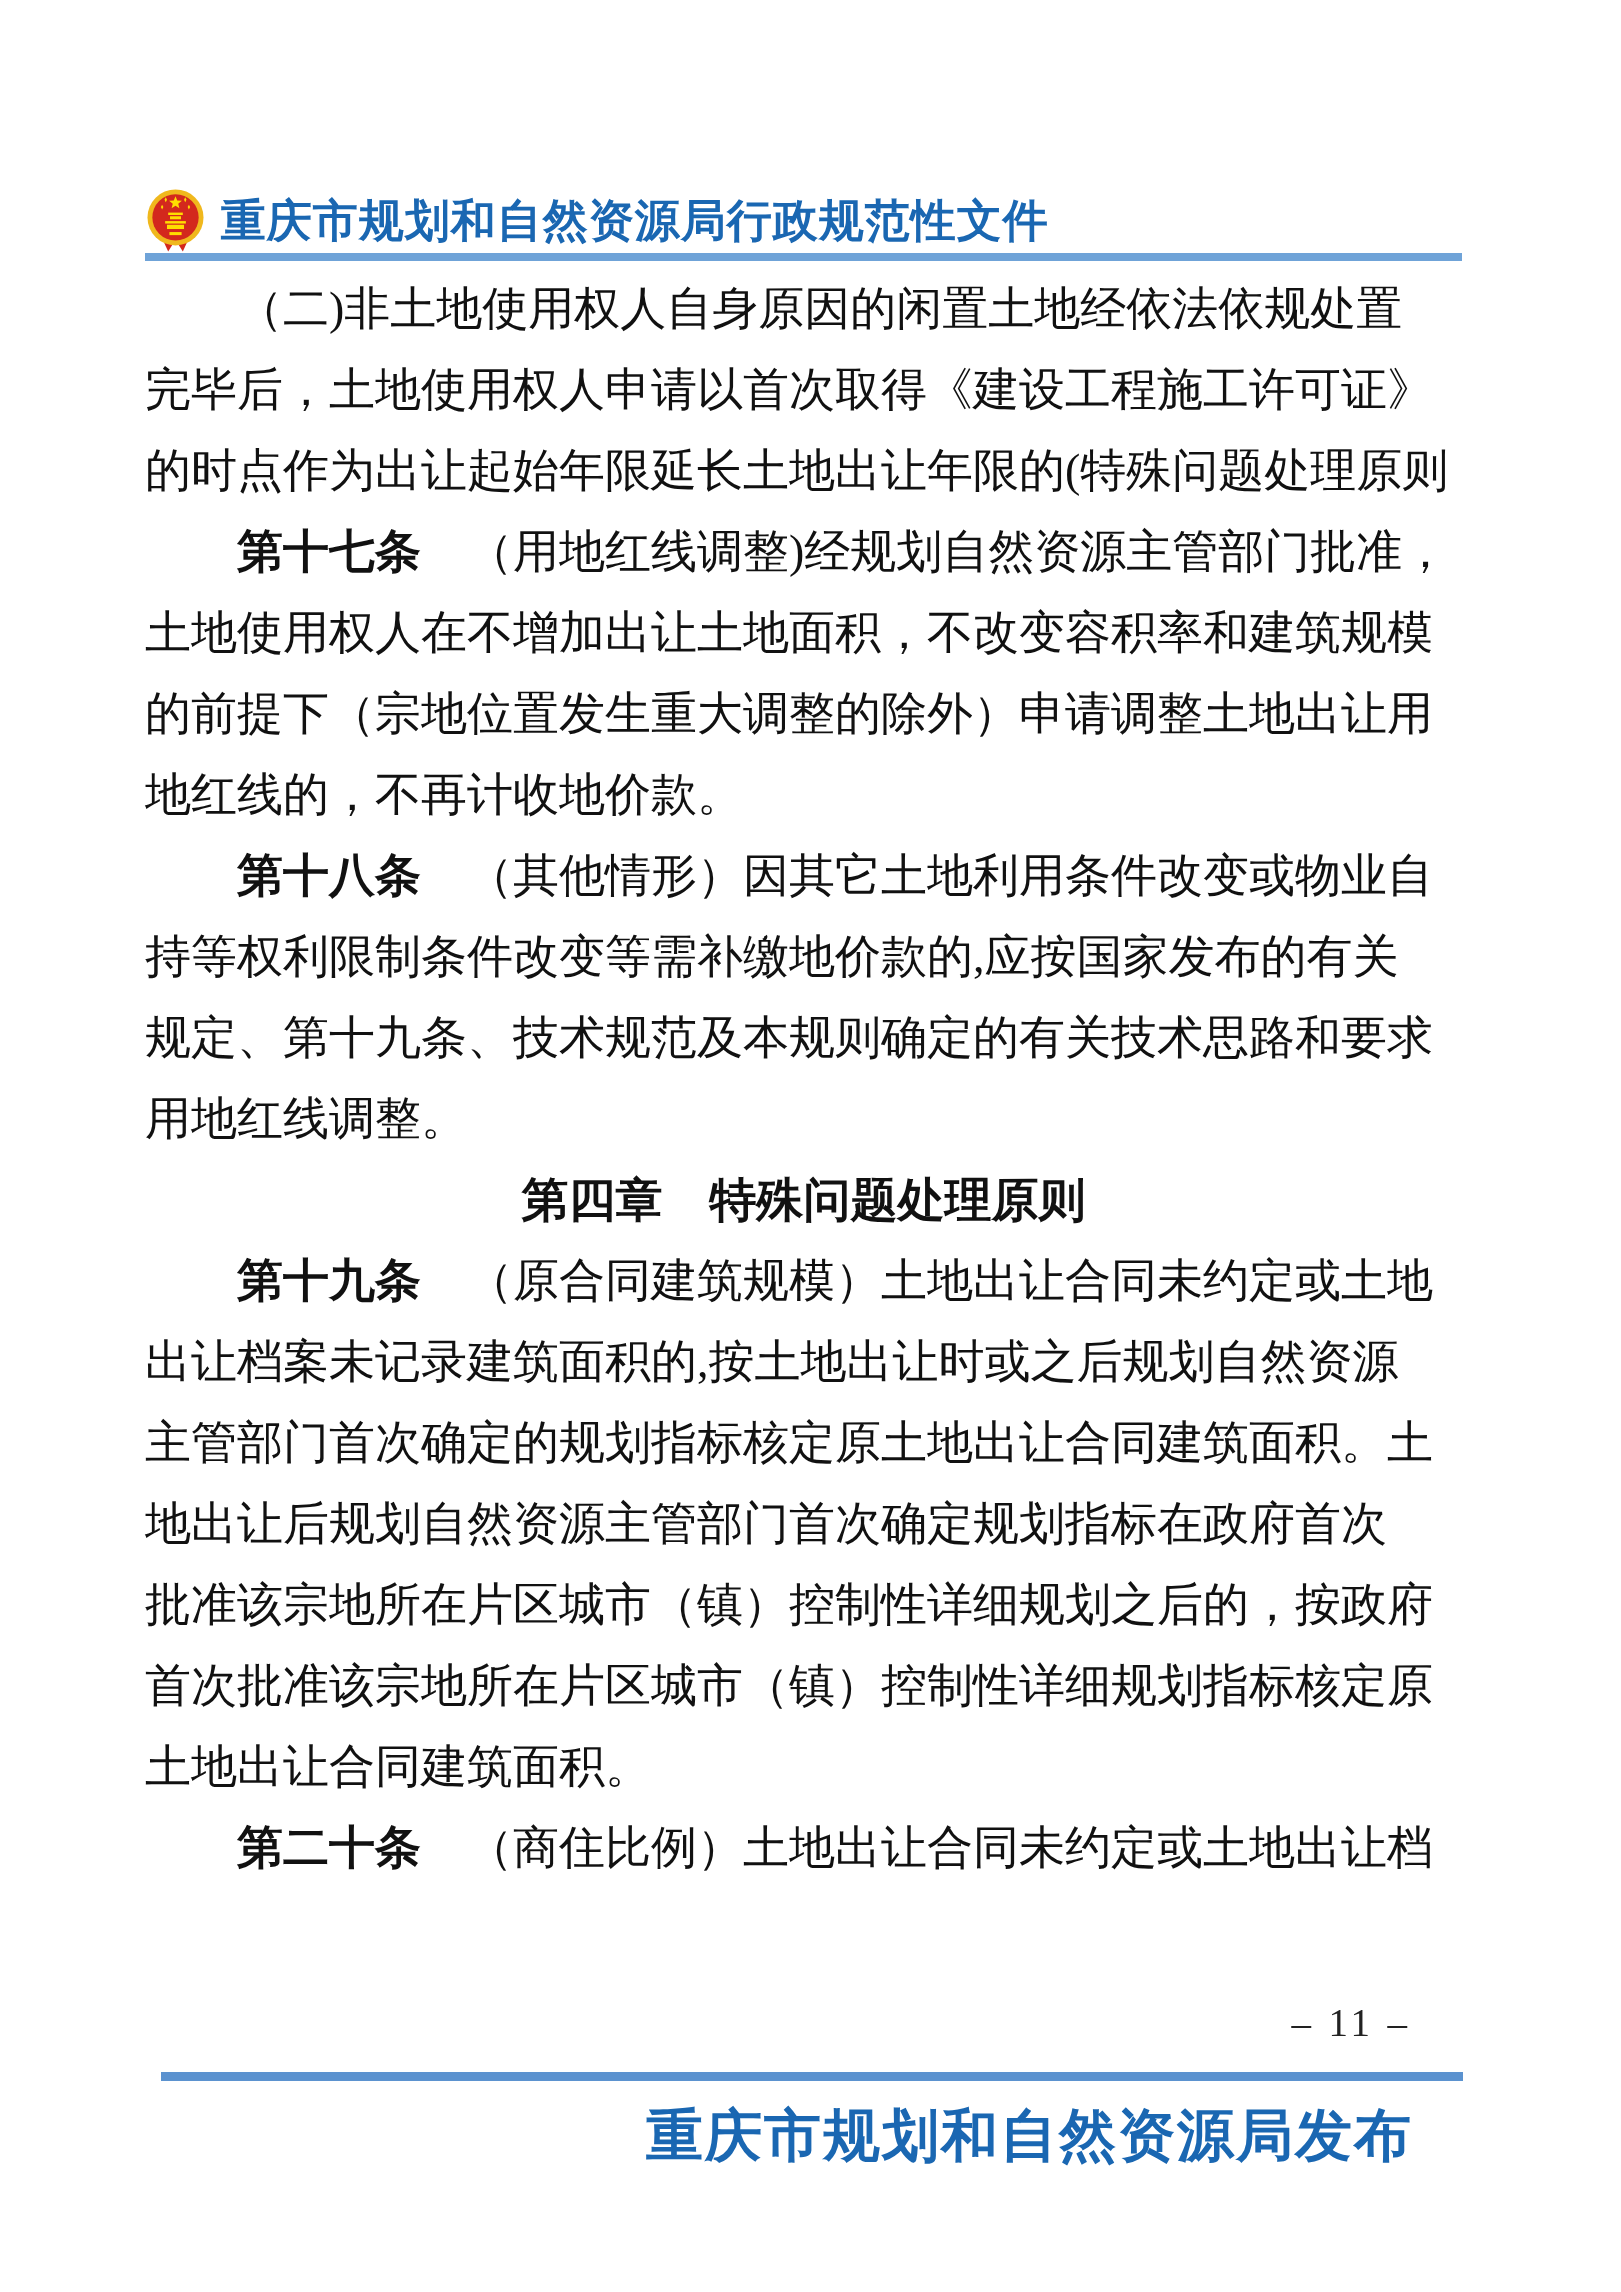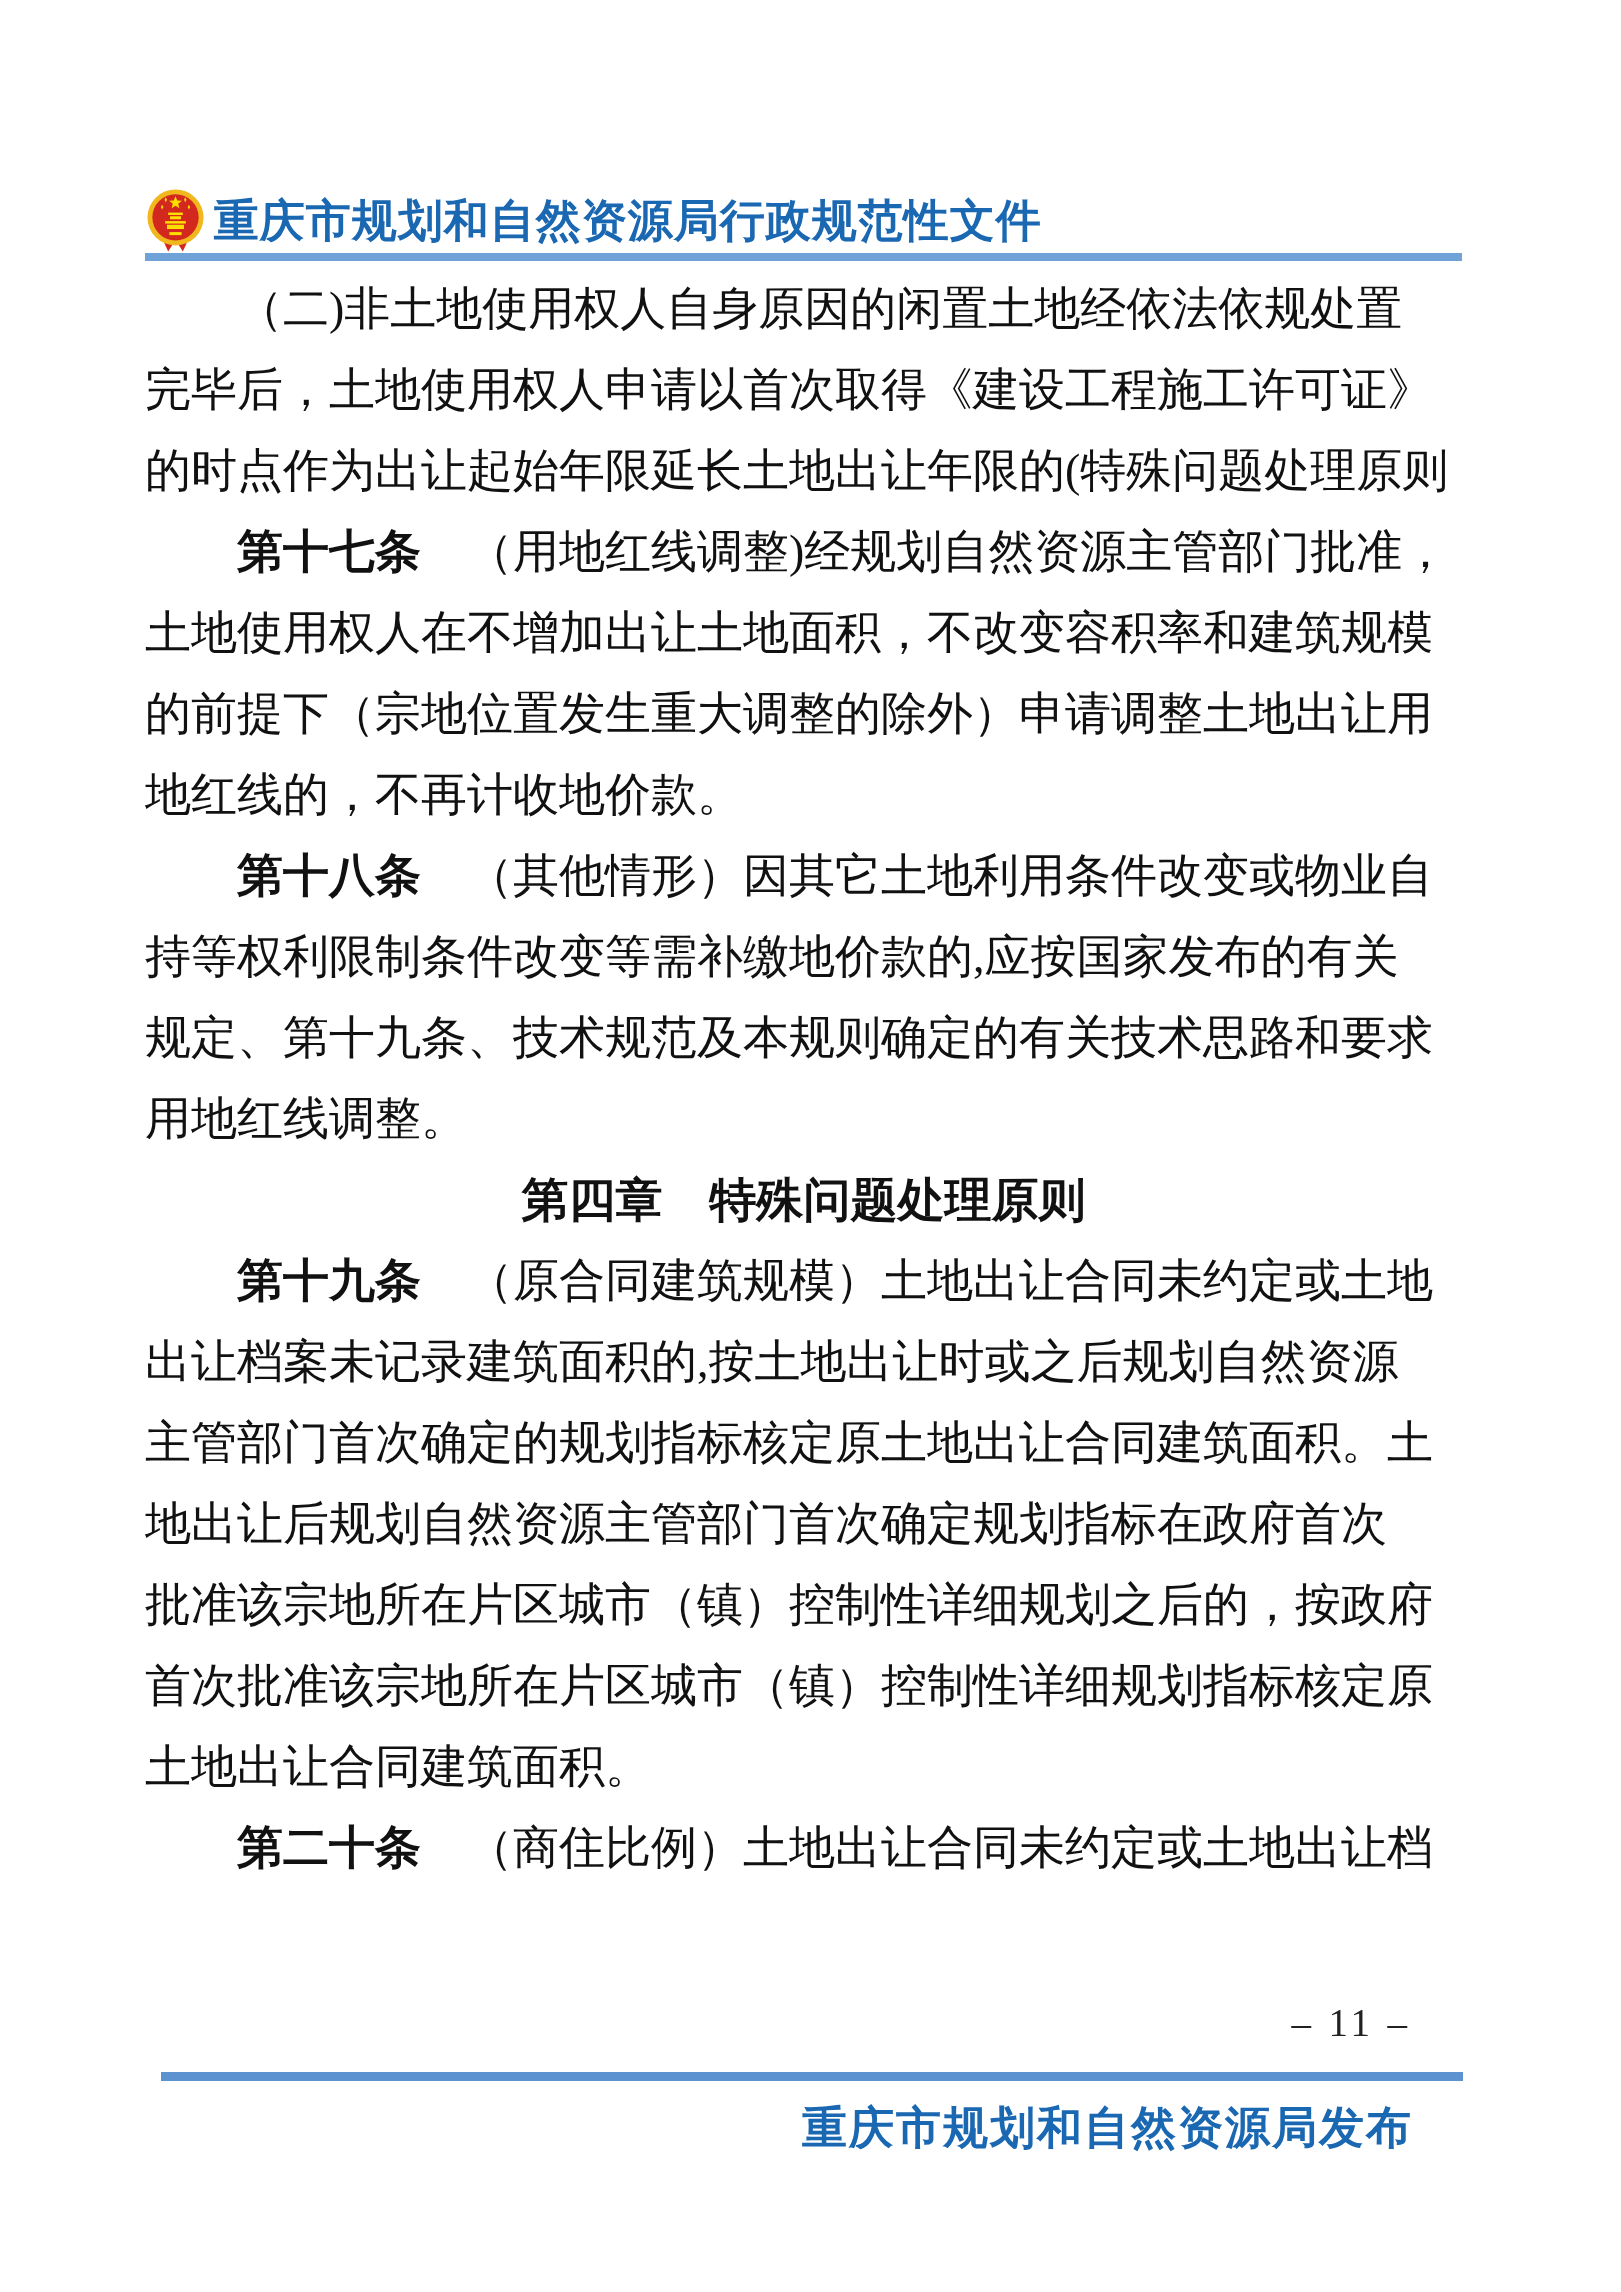--- a/index.html
+++ b/index.html
@@ -12,21 +12,21 @@
     color:var(--body-text,#111111);
   }
   
   .doc-header {
     position:absolute; top:188px; left:145px;
     height:65px; display:flex; align-items:center; gap:7.8px;
   }
   .emblem { width:61px; height:67px; flex:0 0 auto; }
   .emblem svg { display:block; width:61px; height:67px; }
   .doc-title {
-    margin:0;
+    margin:7px;
     font-family:"Liberation Sans","DejaVu Sans",sans-serif;
     font-weight:bold;
     font-size:45px;
     letter-spacing:1px;
     color:var(--title-blue,#1a67b2);
     white-space:nowrap;
   }
   .header-rule {
     position:absolute; top:253px; left:145px;
     width:1317px; height:7.8px;
@@ -65,21 +65,21 @@
     position:absolute; top:2072px; left:161px;
     width:1302px; height:8.8px;
     background:var(--footer-rule-blue,#5b92cf);
   }
   .doc-footer {
     position:absolute; top:2098px; left:145px;
     width:1268px;
     text-align:right;
     font-family:"Liberation Sans","DejaVu Sans",sans-serif;
     font-weight:bold;
-    font-size:45px;
+    font-size:57px;
     color:var(--footer-text-blue,#1a67b2);
     letter-spacing:2px;
   }
 </style>
 </head>
 <body>
 
 <div class="page">
 
   <header class="doc-header">

